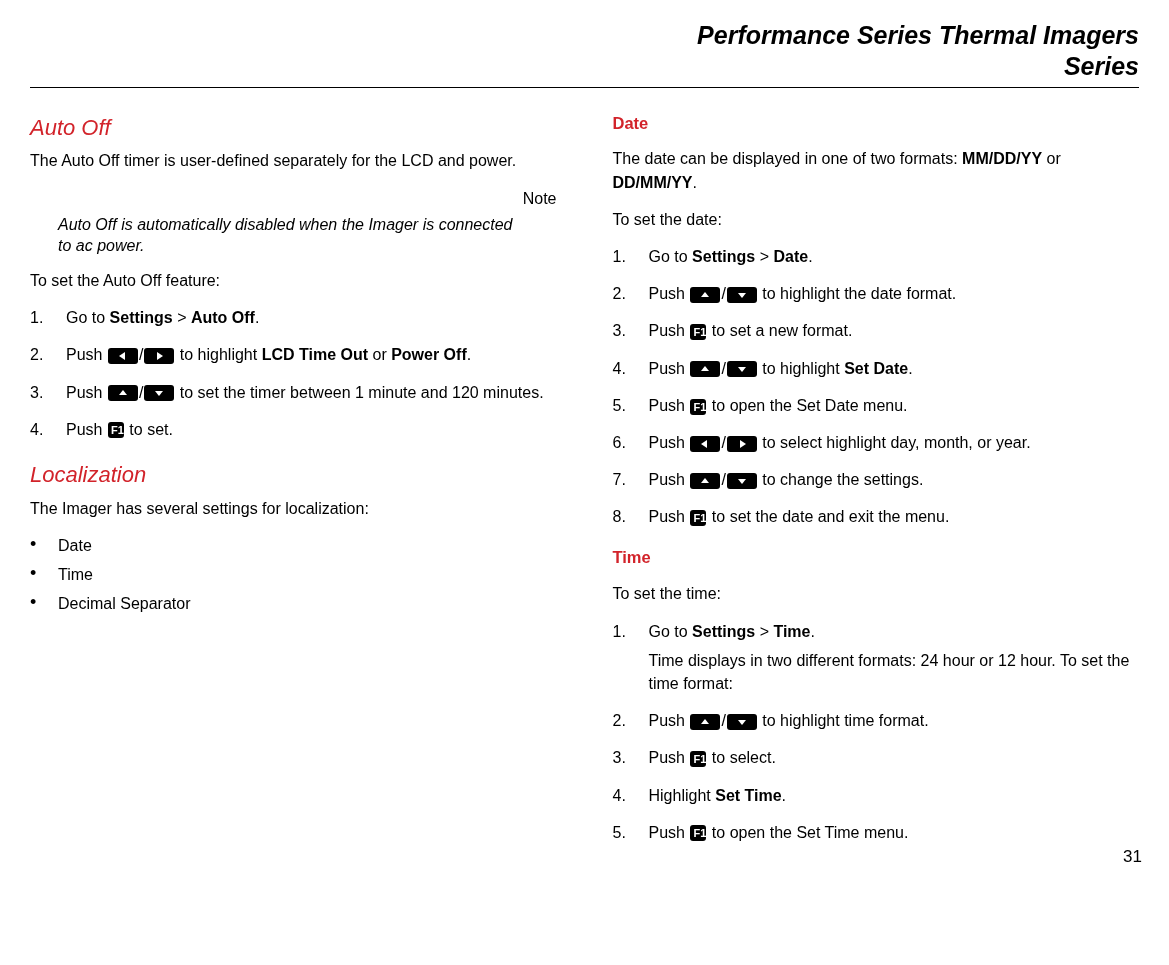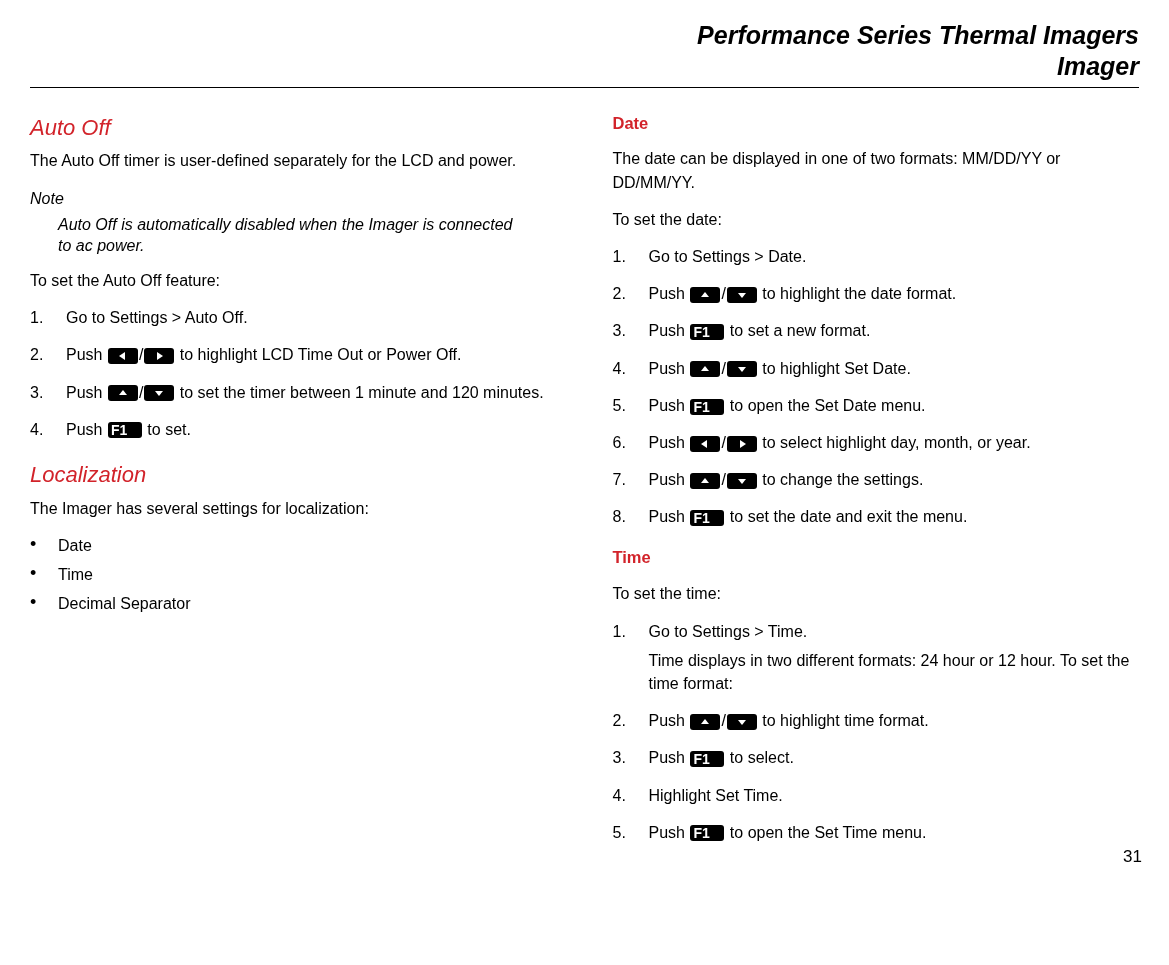--- a/index.html
+++ b/index.html
@@ -43,22 +43,21 @@
     .sub-red-bold {
       color: #d2232a;
       font-weight: bold;
       font-size: 16.5px;
       margin: 0 0 12px 0;
     }
     p {
       margin: 0 0 14px 0;
     }
     .note-heading {
-      text-align: left;
-      font-style: italic;
+      text-align: right;
       margin: 10px 0 4px 0;
     }
     .note-body {
       font-style: italic;
       margin: 0 28px 12px 28px;
       line-height: 1.35;
     }
     ol.steps {
       padding-left: 0;
       margin: 0 0 18px 0;
@@ -91,38 +90,38 @@
       margin-bottom: 6px;
     }
     ul.bullets > li::before {
       content: "•";
       position: absolute;
       left: 0;
       top: 0;
       font-size: 18px;
       line-height: 1.2;
     }
-    b { font-weight: normal; }
+    b { font-weight: bold; }
     .btn {
       display: inline-block;
       vertical-align: middle;
       background: #000;
       color: #fff;
       border-radius: 3px;
       height: 16px;
       line-height: 16px;
       position: relative;
       margin: 0 1px;
     }
     .btn-arrow {
       width: 30px;
     }
     .btn-f1 {
-      width: 34px;
-      font-size: 14px;
+      width: 16px;
+      font-size: 11px;
       font-weight: bold;
       font-family: Arial, sans-serif;
       color: #fff;
       padding-left: 3px;
       box-sizing: border-box;
     }
     .btn-arrow svg {
       position: absolute;
       left: 50%;
       top: 50%;
@@ -133,21 +132,21 @@
       bottom: 12px;
       right: 27px;
       font-size: 17px;
     }
   </style>
 </head>
 <body>
 
 <div class="header-right">
   <div>Performance Series Thermal Imagers</div>
-  <div>Imager</div>
+  <div>Series</div>
 </div>
 <hr class="header-rule">
 
 <div class="columns">
 
   <div class="col">
 
     <h2 class="red-italic-heading">Auto Off</h2>
     <p>The Auto Off timer is user-defined separately for the LCD and power.</p>
 

